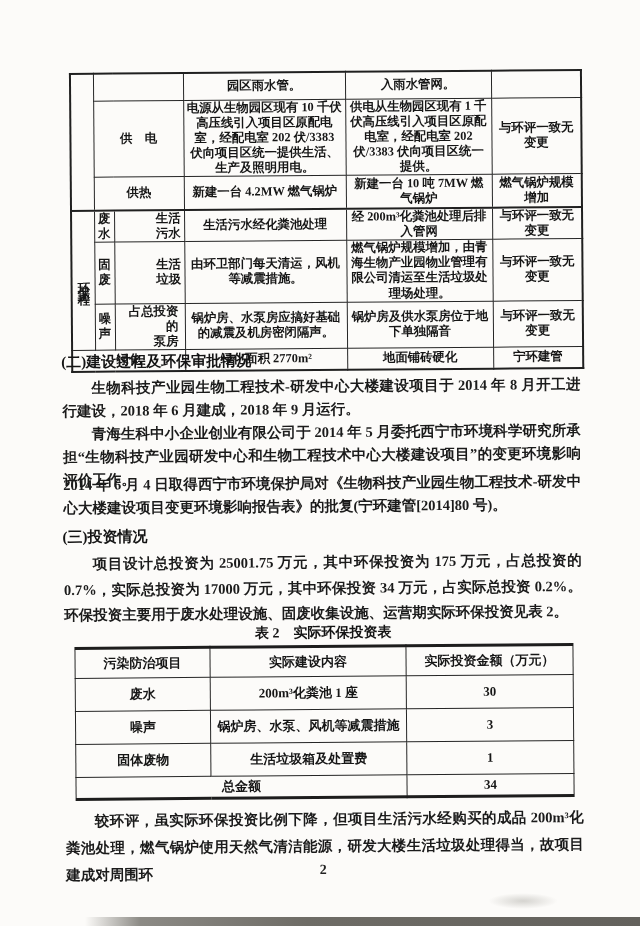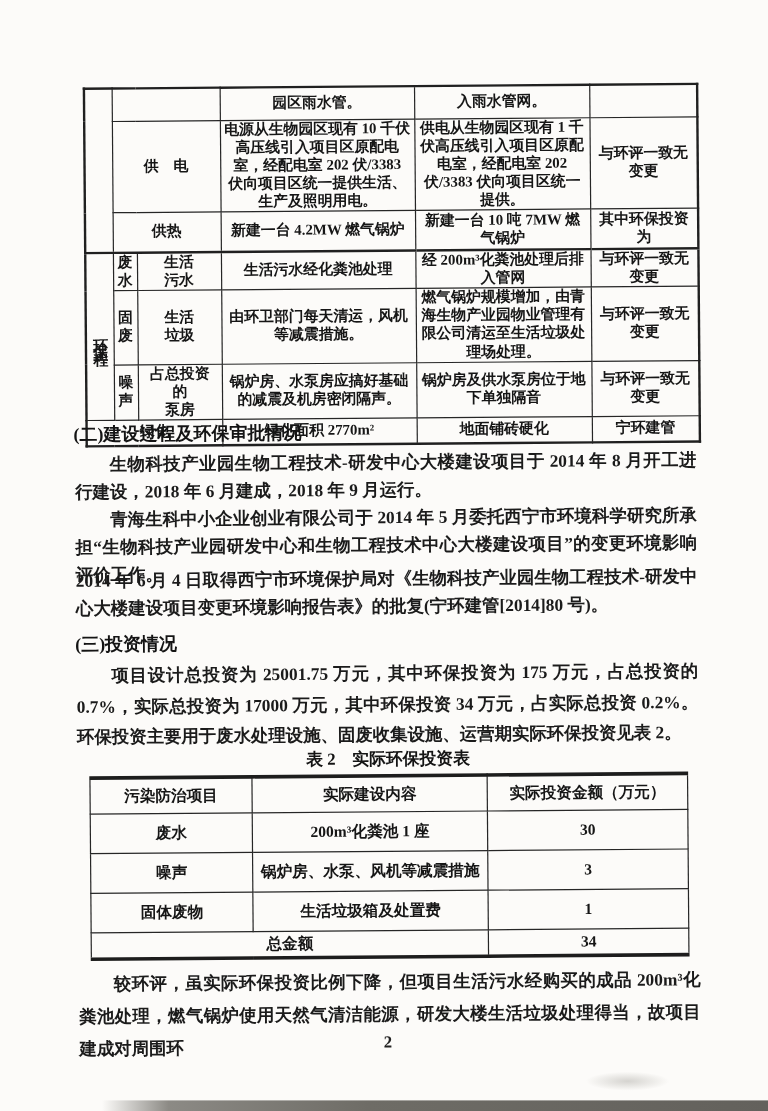--- a/index.html
+++ b/index.html
@@ -14,21 +14,21 @@
   table{border-collapse:collapse;table-layout:fixed;position:absolute;background:transparent;}
   td{border:1px solid #262626;text-align:center;vertical-align:middle;
      font-weight:700;color:#161616;padding:0 3px;overflow:hidden;}
   #t1{left:72px;top:71px;width:511px;font-size:12.4px;line-height:1.22;border:2px solid #202020;}
   #t2{left:73px;top:645px;width:498px;font-size:13px;line-height:1.3;
       border-top:3px solid #1d1d1d;border-bottom:3px solid #1d1d1d;
       border-left:1.5px solid #262626;border-right:1.5px solid #262626;}
   #t2 td{border-width:1.5px;}
   #t2 .hdr td{border-top:none;}
   .sep td{border-top:2px solid #202020;}
-  .pre{white-space:pre-line;}
+  .pre{white-space:pre-line;text-align:right;}
   .vert{writing-mode:vertical-rl;text-orientation:upright;letter-spacing:4px;
         margin:0 auto;font-weight:700;}
   
   .h{position:absolute;left:62px;width:520px;font-size:15px;font-weight:700;color:#141414;}
   .para{position:absolute;left:63px;width:518px;font-size:14.5px;font-weight:600;
         text-align:justify;color:#1b1b1b;}
   .ind{text-indent:2em;}
   .lh23{line-height:23px;} .lh25{line-height:25.5px;} .lh27{line-height:27px;}
   .caption{position:absolute;left:73px;width:498px;text-align:center;
            font-size:14px;font-weight:700;color:#141414;}
@@ -65,21 +65,21 @@
     <tr style="height:74px">
       <td colspan="2">供　电</td>
       <td>电源从生物园区现有 10 千伏高压线引入项目区原配电室，经配电室 202 伏/3383 伏向项目区统一提供生活、生产及照明用电。</td>
       <td>供电从生物园区现有 1 千伏高压线引入项目区原配电室，经配电室 202 伏/3383 伏向项目区统一提供。</td>
       <td>与环评一致无变更</td>
     </tr>
     <tr style="height:33px">
       <td colspan="2">供热</td>
       <td>新建一台 4.2MW 燃气锅炉</td>
       <td>新建一台 10 吨 7MW 燃气锅炉</td>
-      <td>其中环保投资为</td>
+      <td>燃气锅炉规模增加</td>
     </tr>
     <tr style="height:32px" class="sep">
       <td rowspan="3" style="padding:0 1px">
         <div class="vert">环保工程</div>
       </td>
       <td style="padding:0 2px">废水</td>
       <td class="pre">生活
 污水</td>
       <td>生活污水经化粪池处理</td>
       <td>经 200m³化粪池处理后排入管网</td>

